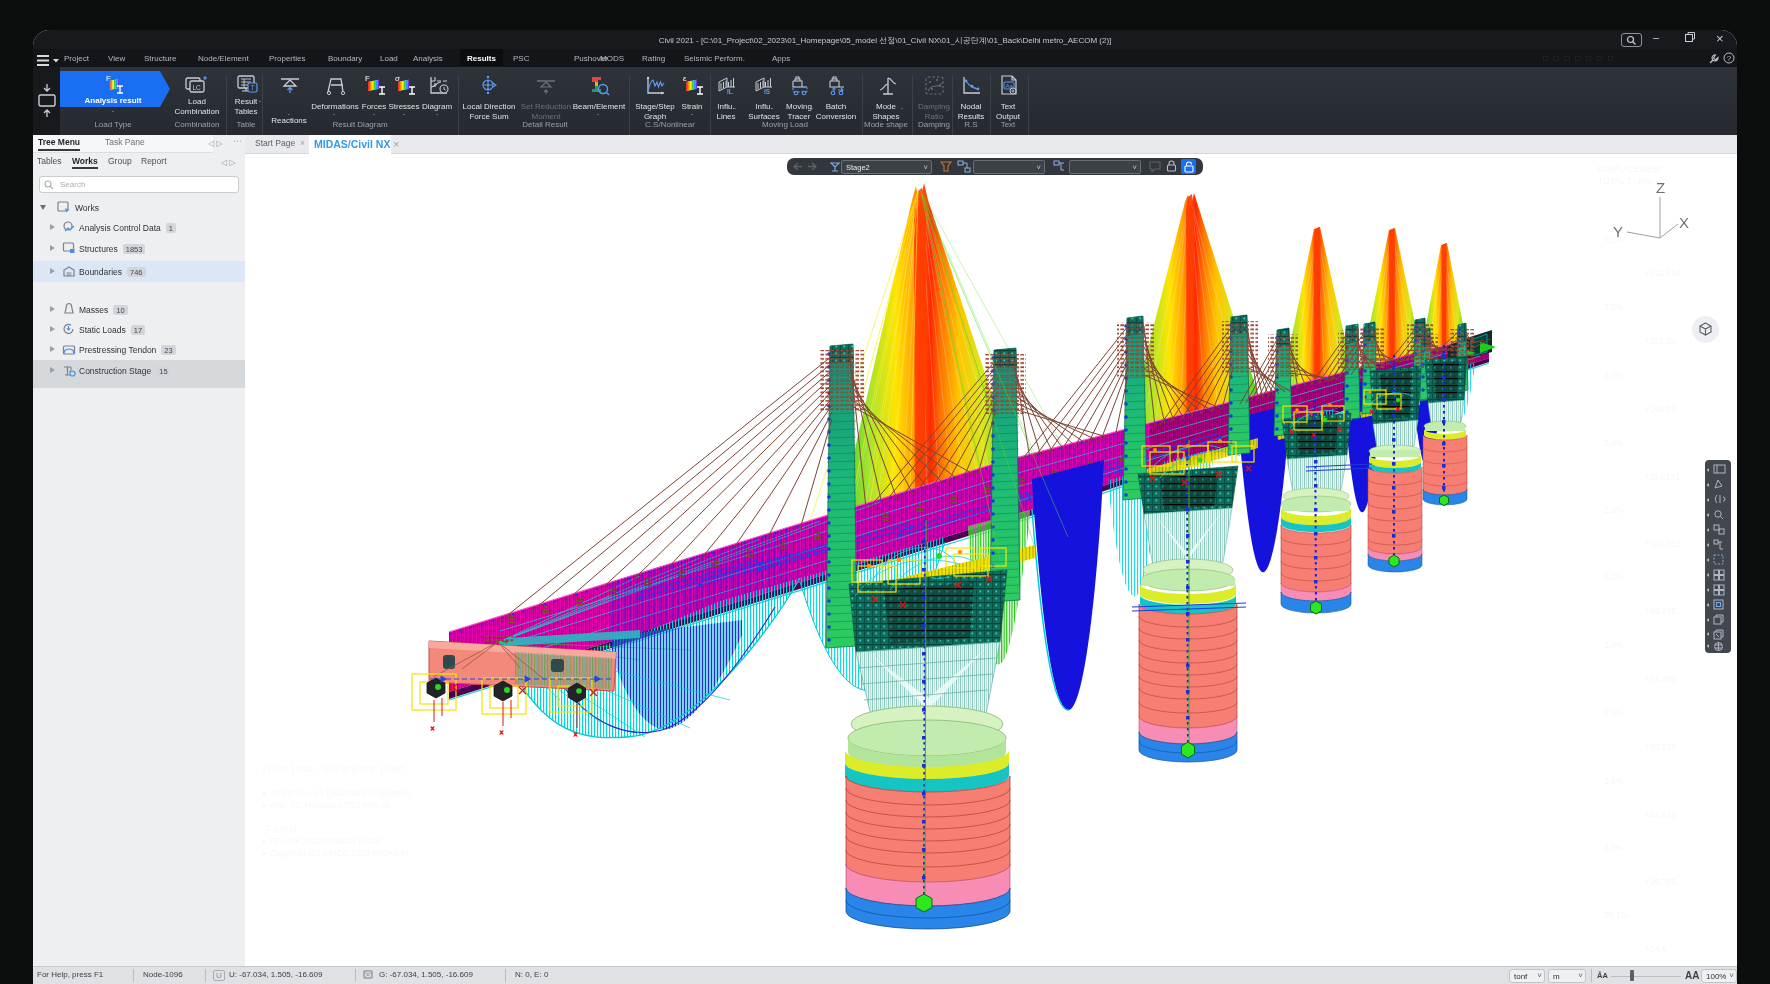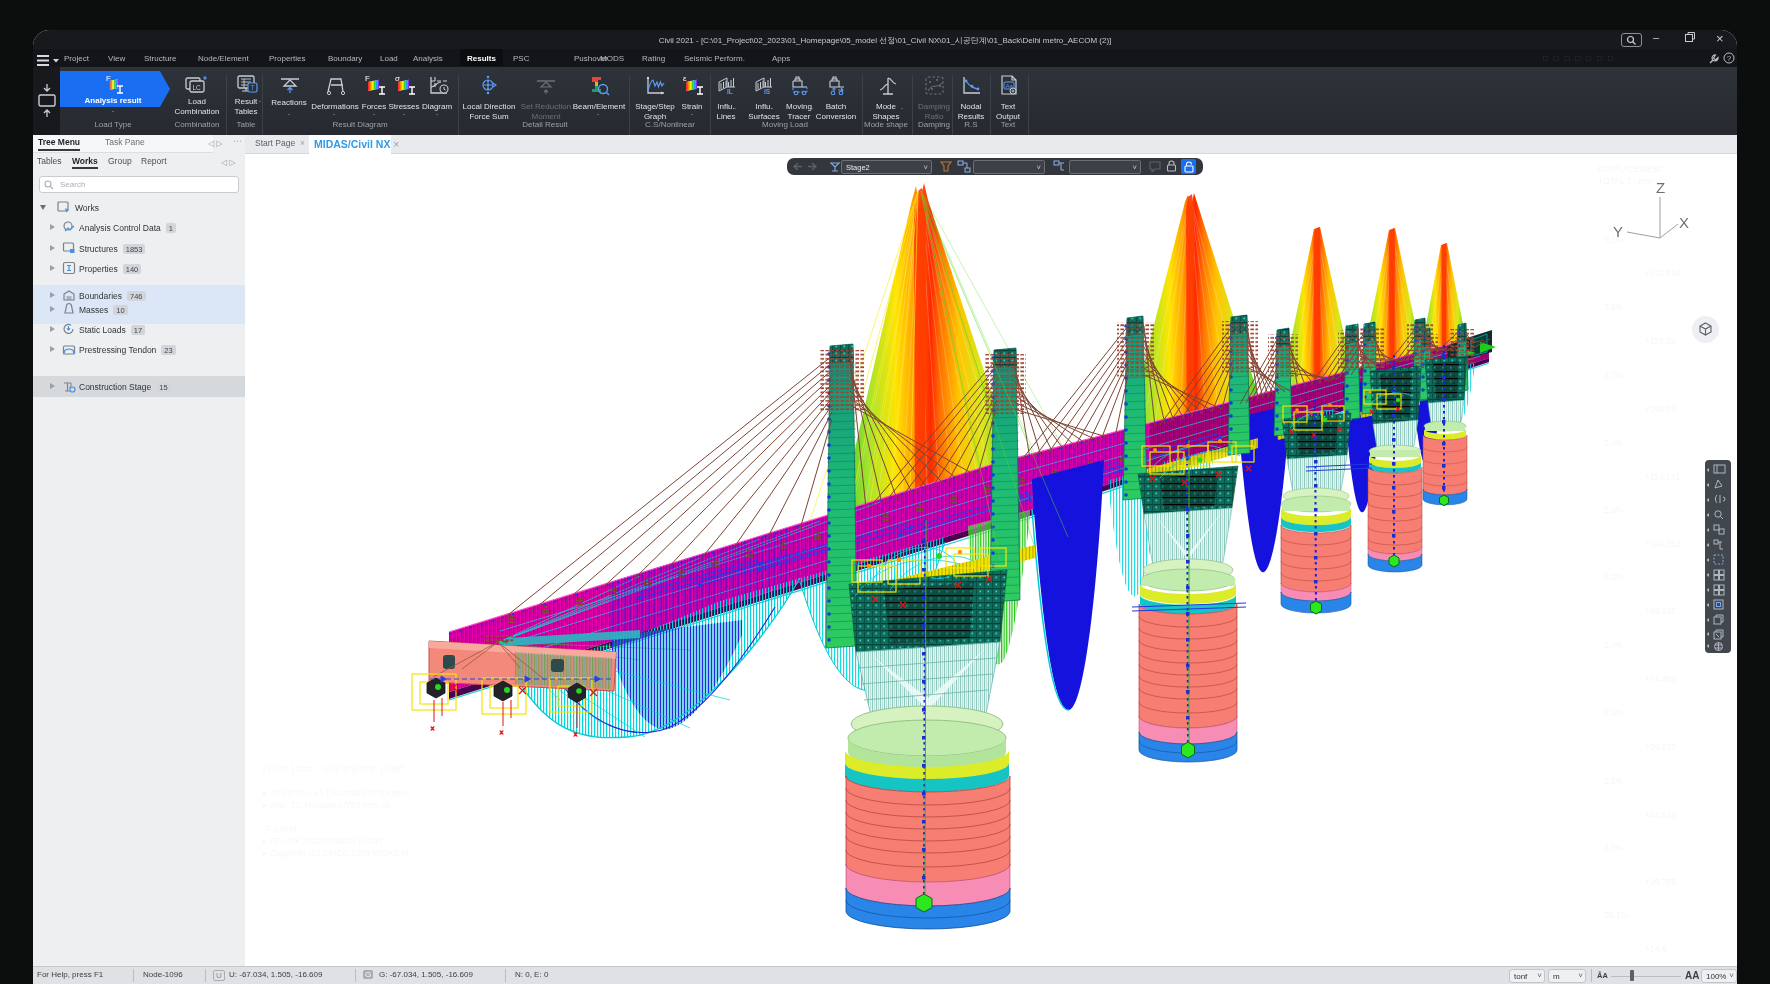--- a/index.html
+++ b/index.html
@@ -151,21 +151,21 @@
     <div class="rlabel" style="left:183px;top:30px;width:60px;">Result<br>Tables</div>
     <div class="rchev" style="left:222px;top:33px;width:10px;">ˇ</div>
     <div class="glabel" style="left:183px;top:53px;width:60px;">Table</div>
     <div class="rsep" style="left:229px;"></div>
 
     <svg class="ricon" style="left:244px;top:6px;" width="26" height="26" viewBox="0 0 26 26">
         <path d="M4 6 h18" stroke="#c9ced6" stroke-width="1.4"></path>
         <path d="M13 7 l6 6 h-12 z" fill="none" stroke="#c9ced6" stroke-width="1.3"></path>
         <path d="M13 20 v-5 M10.5 17 l2.5-2.5 2.5 2.5" stroke="#5b9bf5" stroke-width="1.3" fill="none"></path>
       </svg>
-    <div class="rlabel" style="left:226px;top:31px;width:60px;">Reactions</div>
+    <div class="rlabel" style="left:226px;top:49px;width:60px;">Reactions</div>
     <div class="rchev" style="left:251px;top:46px;width:10px;">ˇ</div>
 
     <svg class="ricon" style="left:290px;top:6px;" width="26" height="26" viewBox="0 0 26 26">
         <path d="M5 19 l3-13 h10 l2 13" fill="none" stroke="#c9ced6" stroke-width="1.3"></path>
         <path d="M8 12 h12" stroke="#c9ced6" stroke-width="1.3"></path>
         <circle cx="6" cy="20" r="1.6" fill="none" stroke="#c9ced6"></circle>
         <circle cx="20" cy="20" r="1.6" fill="none" stroke="#c9ced6"></circle>
       </svg>
     <div class="rlabel" style="left:262px;top:35px;width:80px;">Deformations</div>
     <div class="rchev" style="left:296px;top:46px;width:10px;">ˇ</div>
@@ -393,21 +393,21 @@
       <div class="txt" style="left:46px;">Structures<span class="badge">1853</span></div>
     </div>
     <div class="titem" style="top:123px;">
       <div class="arr"></div>
       <svg style="position:absolute;left:29px;top:3px;" width="14" height="14" viewBox="0 0 14 14">
           <rect x="1.5" y="1.5" width="11" height="11" rx="1.5" fill="none" stroke="#7b828a" stroke-width="1.2"></rect>
           <path d="M5 4.5 h4 M7 4.5 v5 M5 9.5 h4" stroke="#4a90e2" stroke-width="1.2"></path>
         </svg>
       <div class="txt" style="left:46px;">Properties<span class="badge">140</span></div>
     </div>
-    <div class="titem" style="top:150px;height:39px;background:#dbe7f7;">
+    <div class="titem" style="top:126px;height:21px;background:#dbe7f7;">
       <div class="arr"></div>
       <svg style="position:absolute;left:29px;top:4px;" width="14" height="14" viewBox="0 0 14 14">
           <path d="M2 5 l5-3 5 3 v6 h-10z" fill="none" stroke="#7b828a" stroke-width="1.2"></path>
           <path d="M4.5 8 h5 M4.5 10 h5" stroke="#7b828a" stroke-width="1"></path>
         </svg>
       <div class="txt" style="left:46px;">Boundaries<span class="badge">746</span></div>
     </div>
     <div class="titem" style="top:164px;">
       <div class="arr"></div>
       <svg style="position:absolute;left:29px;top:3px;" width="14" height="14" viewBox="0 0 14 14">
@@ -426,21 +426,21 @@
     <div class="titem" style="top:204px;">
       <div class="arr"></div>
       <svg style="position:absolute;left:29px;top:4px;" width="14" height="14" viewBox="0 0 14 14">
           <rect x="1.5" y="3" width="11" height="8" rx="1" fill="none" stroke="#7b828a" stroke-width="1.2"></rect>
           <path d="M1.5 9 c3-4 8-4 11 0" stroke="#4a90e2" stroke-width="1.2" fill="none"></path>
           <circle cx="2" cy="9" r="1.2" fill="#4a90e2"></circle>
           <circle cx="12" cy="9" r="1.2" fill="#4a90e2"></circle>
         </svg>
       <div class="txt" style="left:46px;">Prestressing Tendon<span class="badge">23</span></div>
     </div>
-    <div class="titem" style="top:241px;height:21px;background:#d6d9dc;">
+    <div class="titem" style="top:225px;height:28px;background:#d6d9dc;">
       <div class="arr"></div>
       <svg style="position:absolute;left:29px;top:4px;" width="14" height="14" viewBox="0 0 14 14">
           <path d="M2 3 h7 M5.5 3 v8 M3 11 h5" stroke="#7b828a" stroke-width="1.2"></path>
           <path d="M9 3 v3 M9 6 l-1.5 2" stroke="#7b828a" stroke-width="1"></path>
           <circle cx="10.5" cy="9.5" r="2.5" fill="none" stroke="#4a90e2" stroke-width="1.2"></circle>
         </svg>
       <div class="txt" style="left:46px;">Construction Stage<span class="badge">15</span></div>
     </div>
   </div>
   <div id="viewport">

